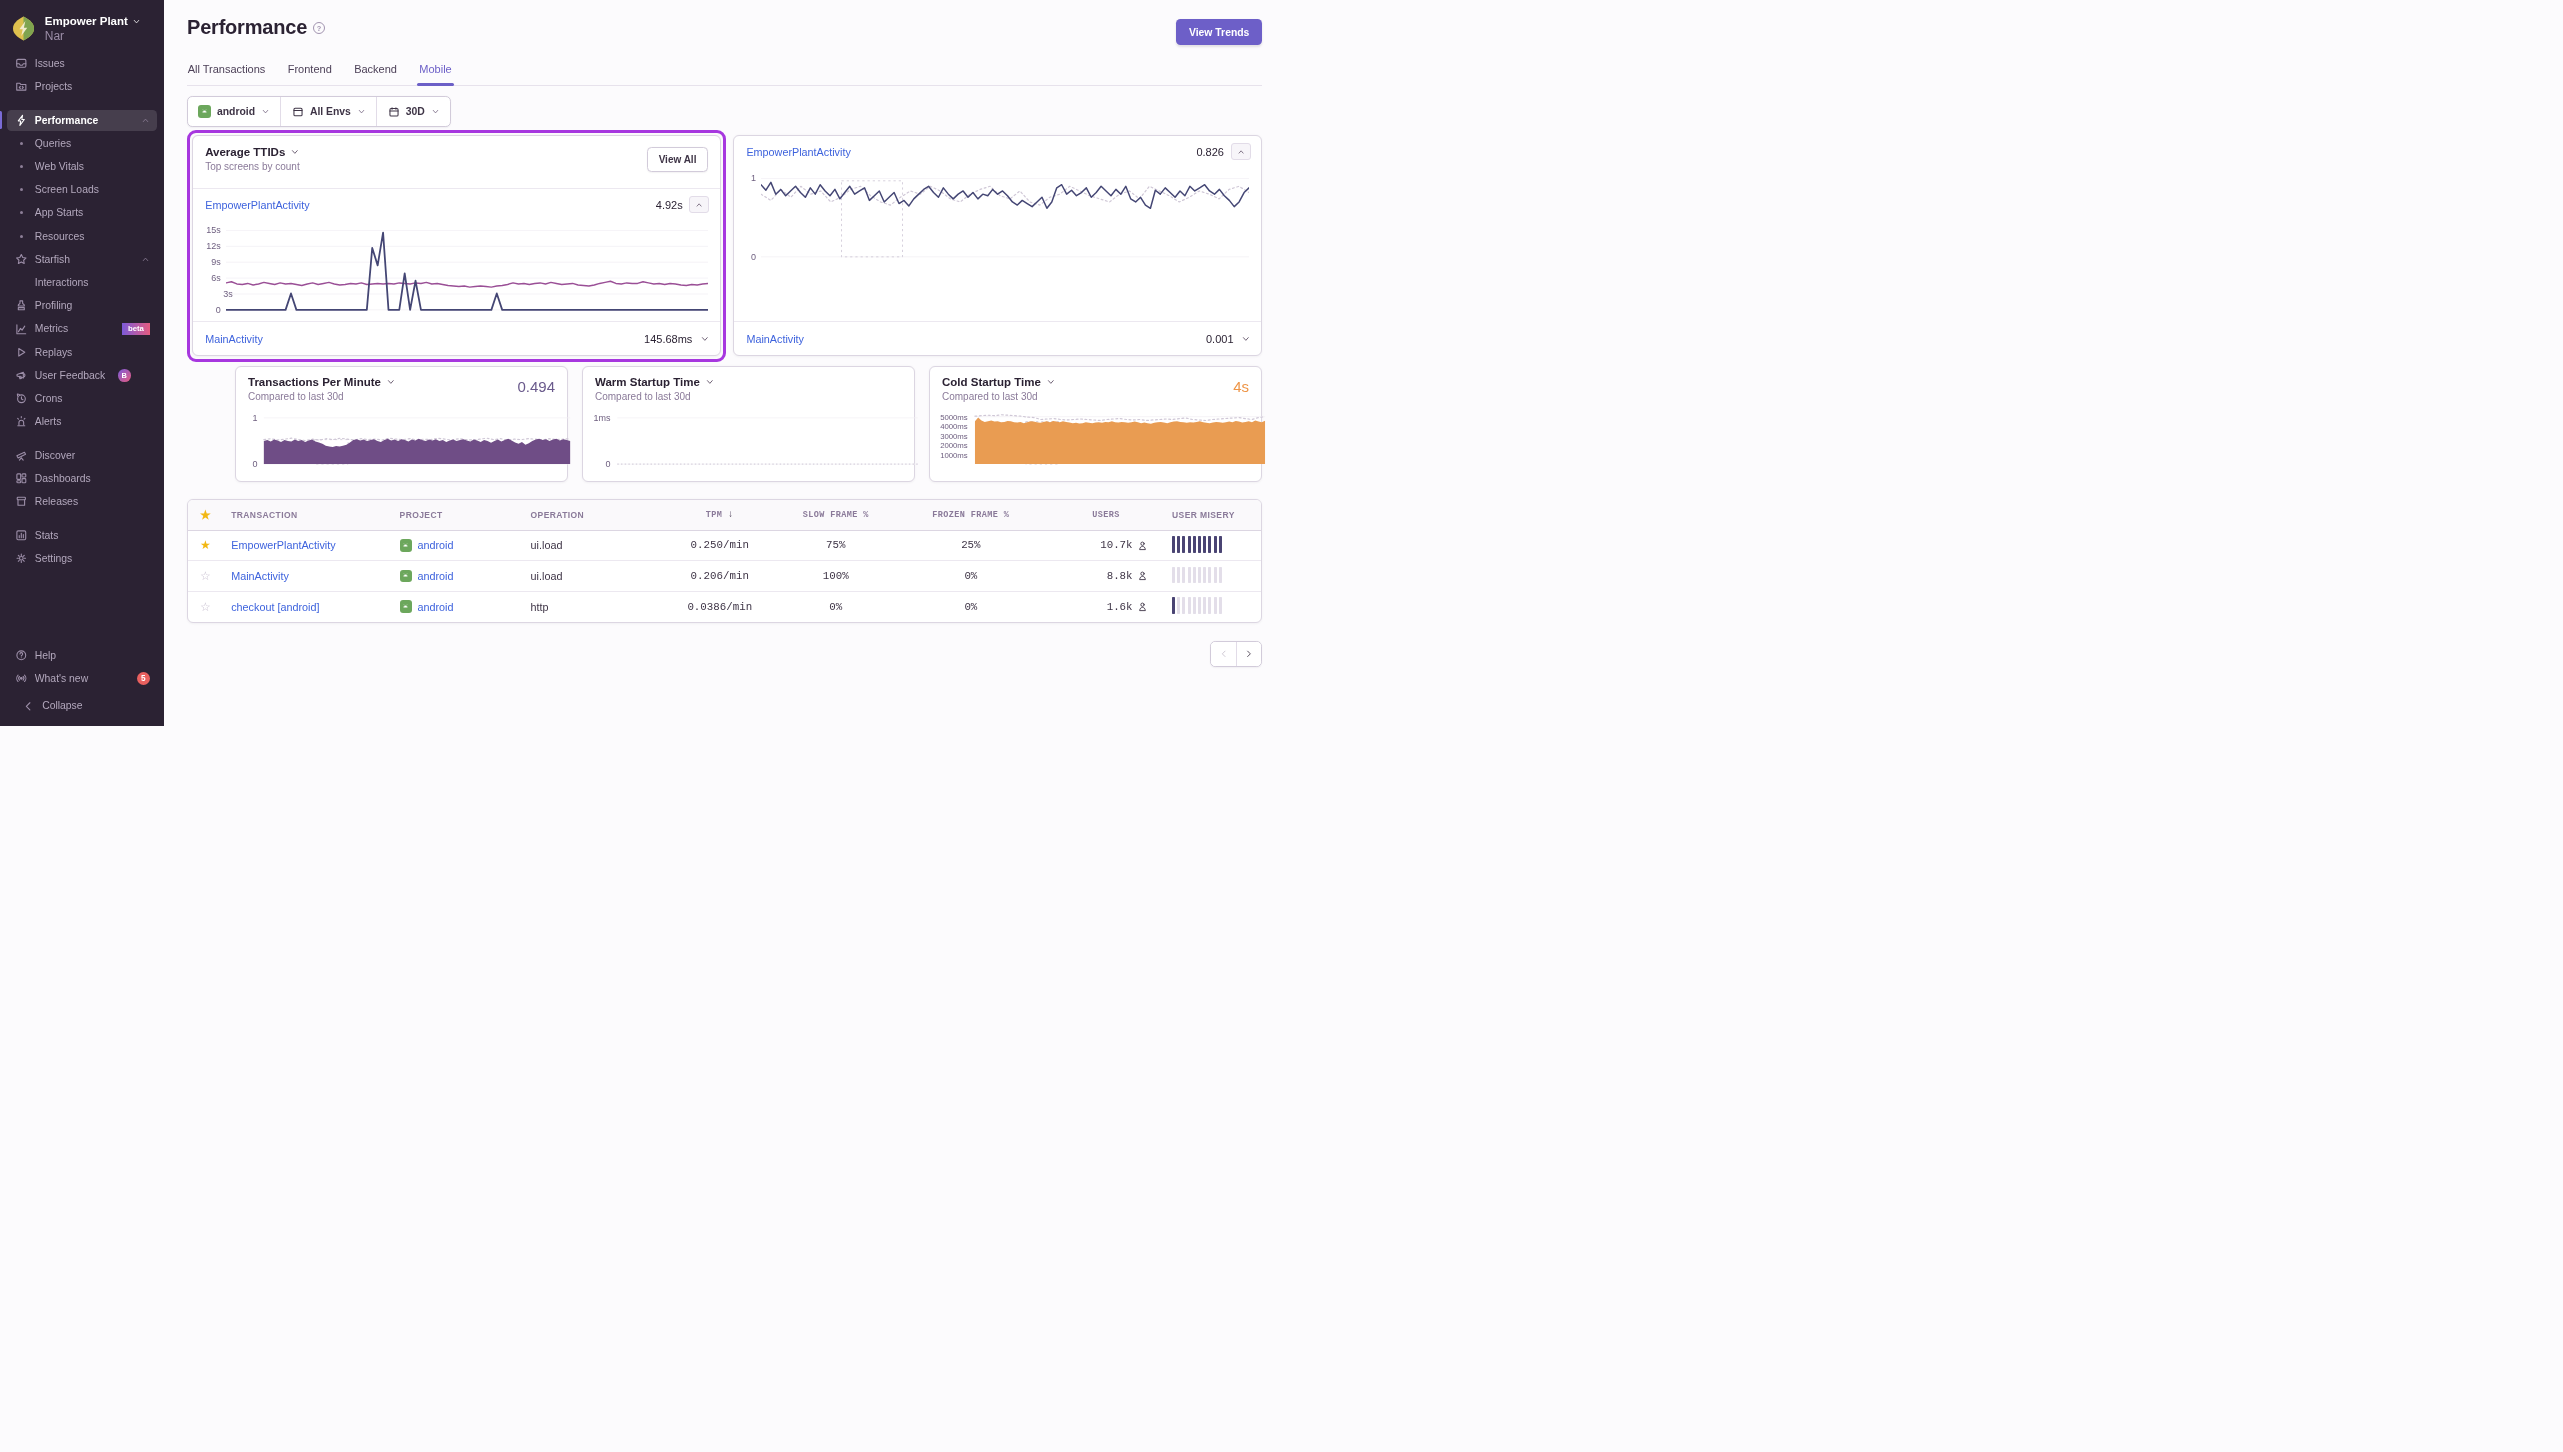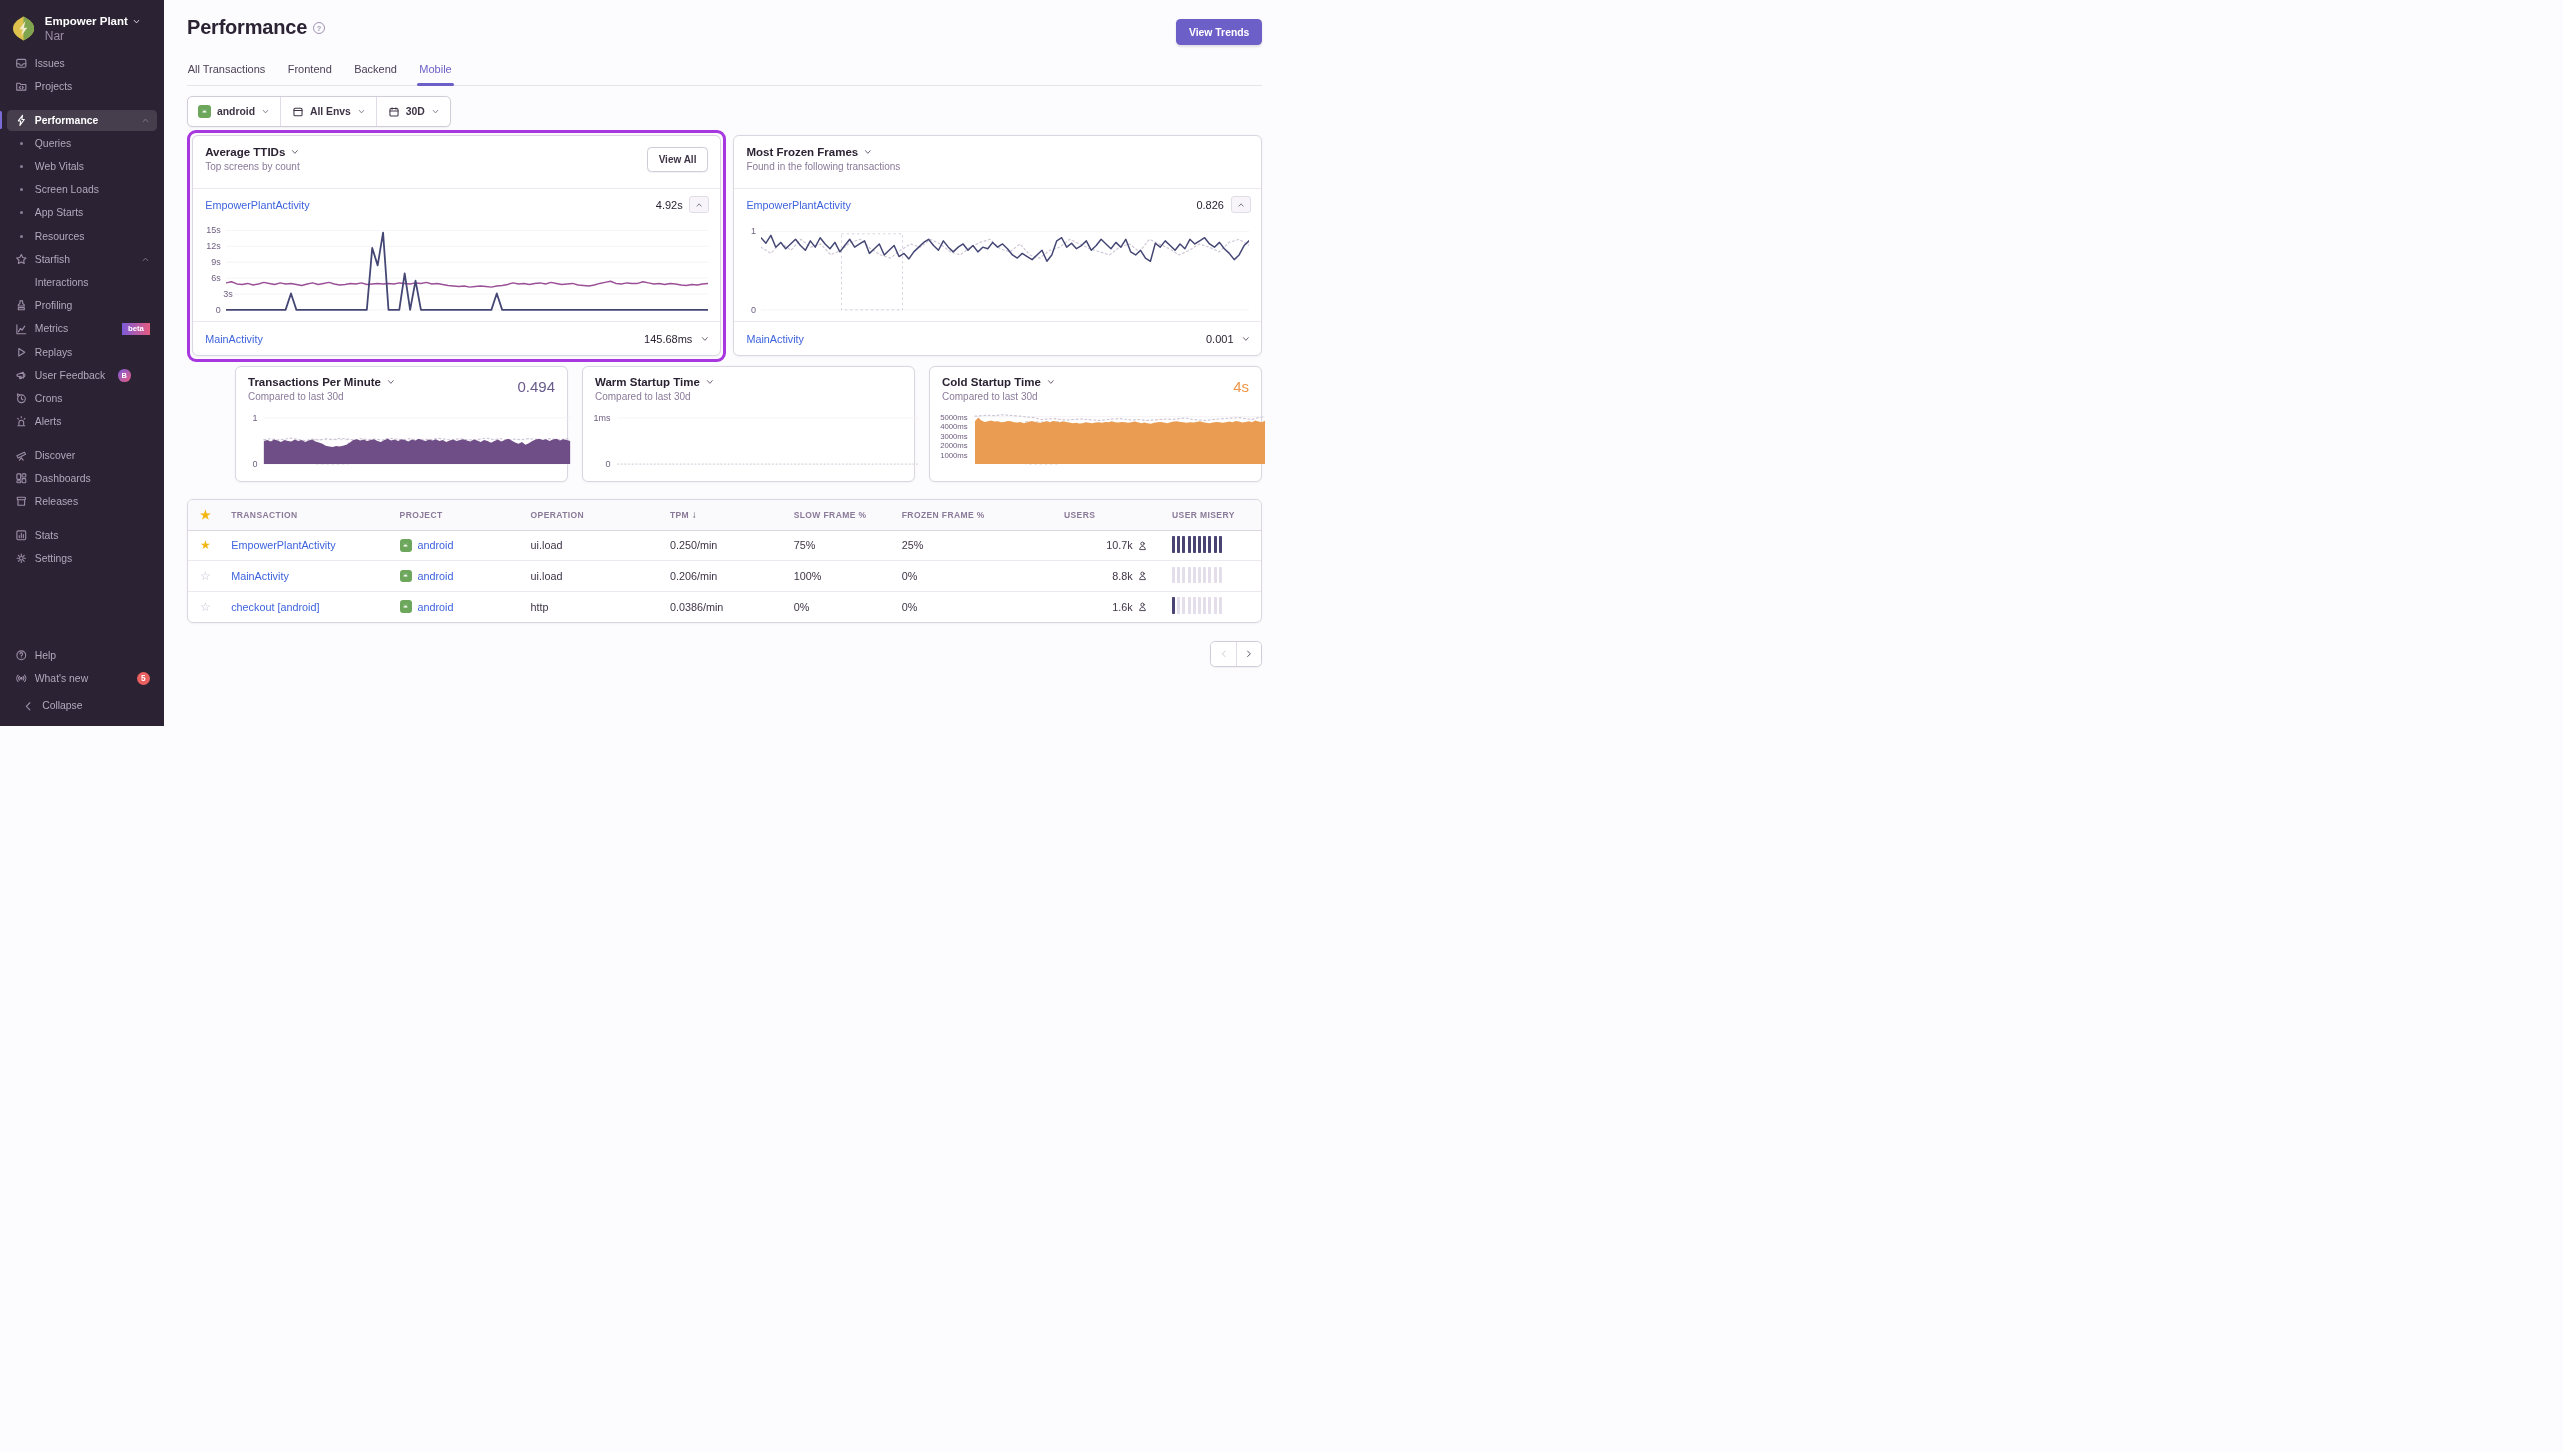--- a/index.html
+++ b/index.html
@@ -90,21 +90,21 @@
   .row2 .panel { flex:1; height:116px; }
   .sp-head { position:relative; padding:9px 12px 4.5px; }
   .sp-value { position:absolute; right:12px; top:10.4px; font-size:15px; }
 
   
   .tbl-wrap { margin-top:17px; border:0.7px solid #DCD6E2; border-radius:6px; overflow:hidden; background:#fff; box-shadow:0 0.7px 2.2px rgba(43,34,51,.05); }
   table { width:100%; border-collapse:collapse; table-layout:fixed; }
   thead th { background:#FAF9FB; height:30px; font-size:8.5px; letter-spacing:0.4px; color:#8A7A99; font-weight:bold; text-align:left; padding:0 12px; border-bottom:0.7px solid #DCD6E2; white-space:nowrap; }
   tbody td { height:30.5px; font-size:10.8px; color:#3E3446; padding:0 12px; border-top:0.7px solid #ECE8F0; white-space:nowrap; }
   tbody tr:first-child td { border-top:0; }
-  th.r, td.r { text-align:left; }
+  th.r, td.r { text-align:center;font-family:Liberation Mono, monospace; }
   .c-star { width:30px; }
   .c-txn { width:162px; }
   .c-proj { width:126px; }
   .c-op { width:134px; }
   .c-tpm { width:119px; }
   .c-slow { width:104px; }
   .c-frozen { width:156px; }
   .c-users { width:104px; }
   .c-misery { width:97px; }
   .star { font-size:12px; color:#F2B712; cursor:pointer; }
@@ -513,33 +513,20 @@
                     <svg viewBox="0 0 16 16" class="ic" fill="none" stroke="currentColor" stroke-width="1.4" stroke-linecap="round" stroke-linejoin="round">
                       <polyline points="4,6 8,10.5 12,6"></polyline>
                     </svg>
                   </span>
                 </span>
             </div>
           </section>
         </div>
 
         <section class="panel panel-right">
-          <div class="panel-head">
-            <div class="ph-title-row">
-              <span class="panel-title">Most Frozen Frames</span>
-              <span class="chev">
-                  <span style="display:flex">
-                    <svg viewBox="0 0 16 16" class="ic" fill="none" stroke="currentColor" stroke-width="1.4" stroke-linecap="round" stroke-linejoin="round">
-                      <polyline points="4,6 8,10.5 12,6"></polyline>
-                    </svg>
-                  </span>
-                </span>
-            </div>
-            <div class="panel-sub">Found in the following transactions</div>
-          </div>
           <div class="txn-row">
             <a class="link">EmpowerPlantActivity</a>
             <span class="txn-val">0.826</span>
             <button class="expand-btn">
                 <span style="display:flex">
                   <svg viewBox="0 0 16 16" class="ic" fill="none" stroke="currentColor" stroke-width="1.4" stroke-linecap="round" stroke-linejoin="round">
                     <polyline points="4,10 8,5.5 12,10"></polyline>
                   </svg>
                 </span>
               </button>

